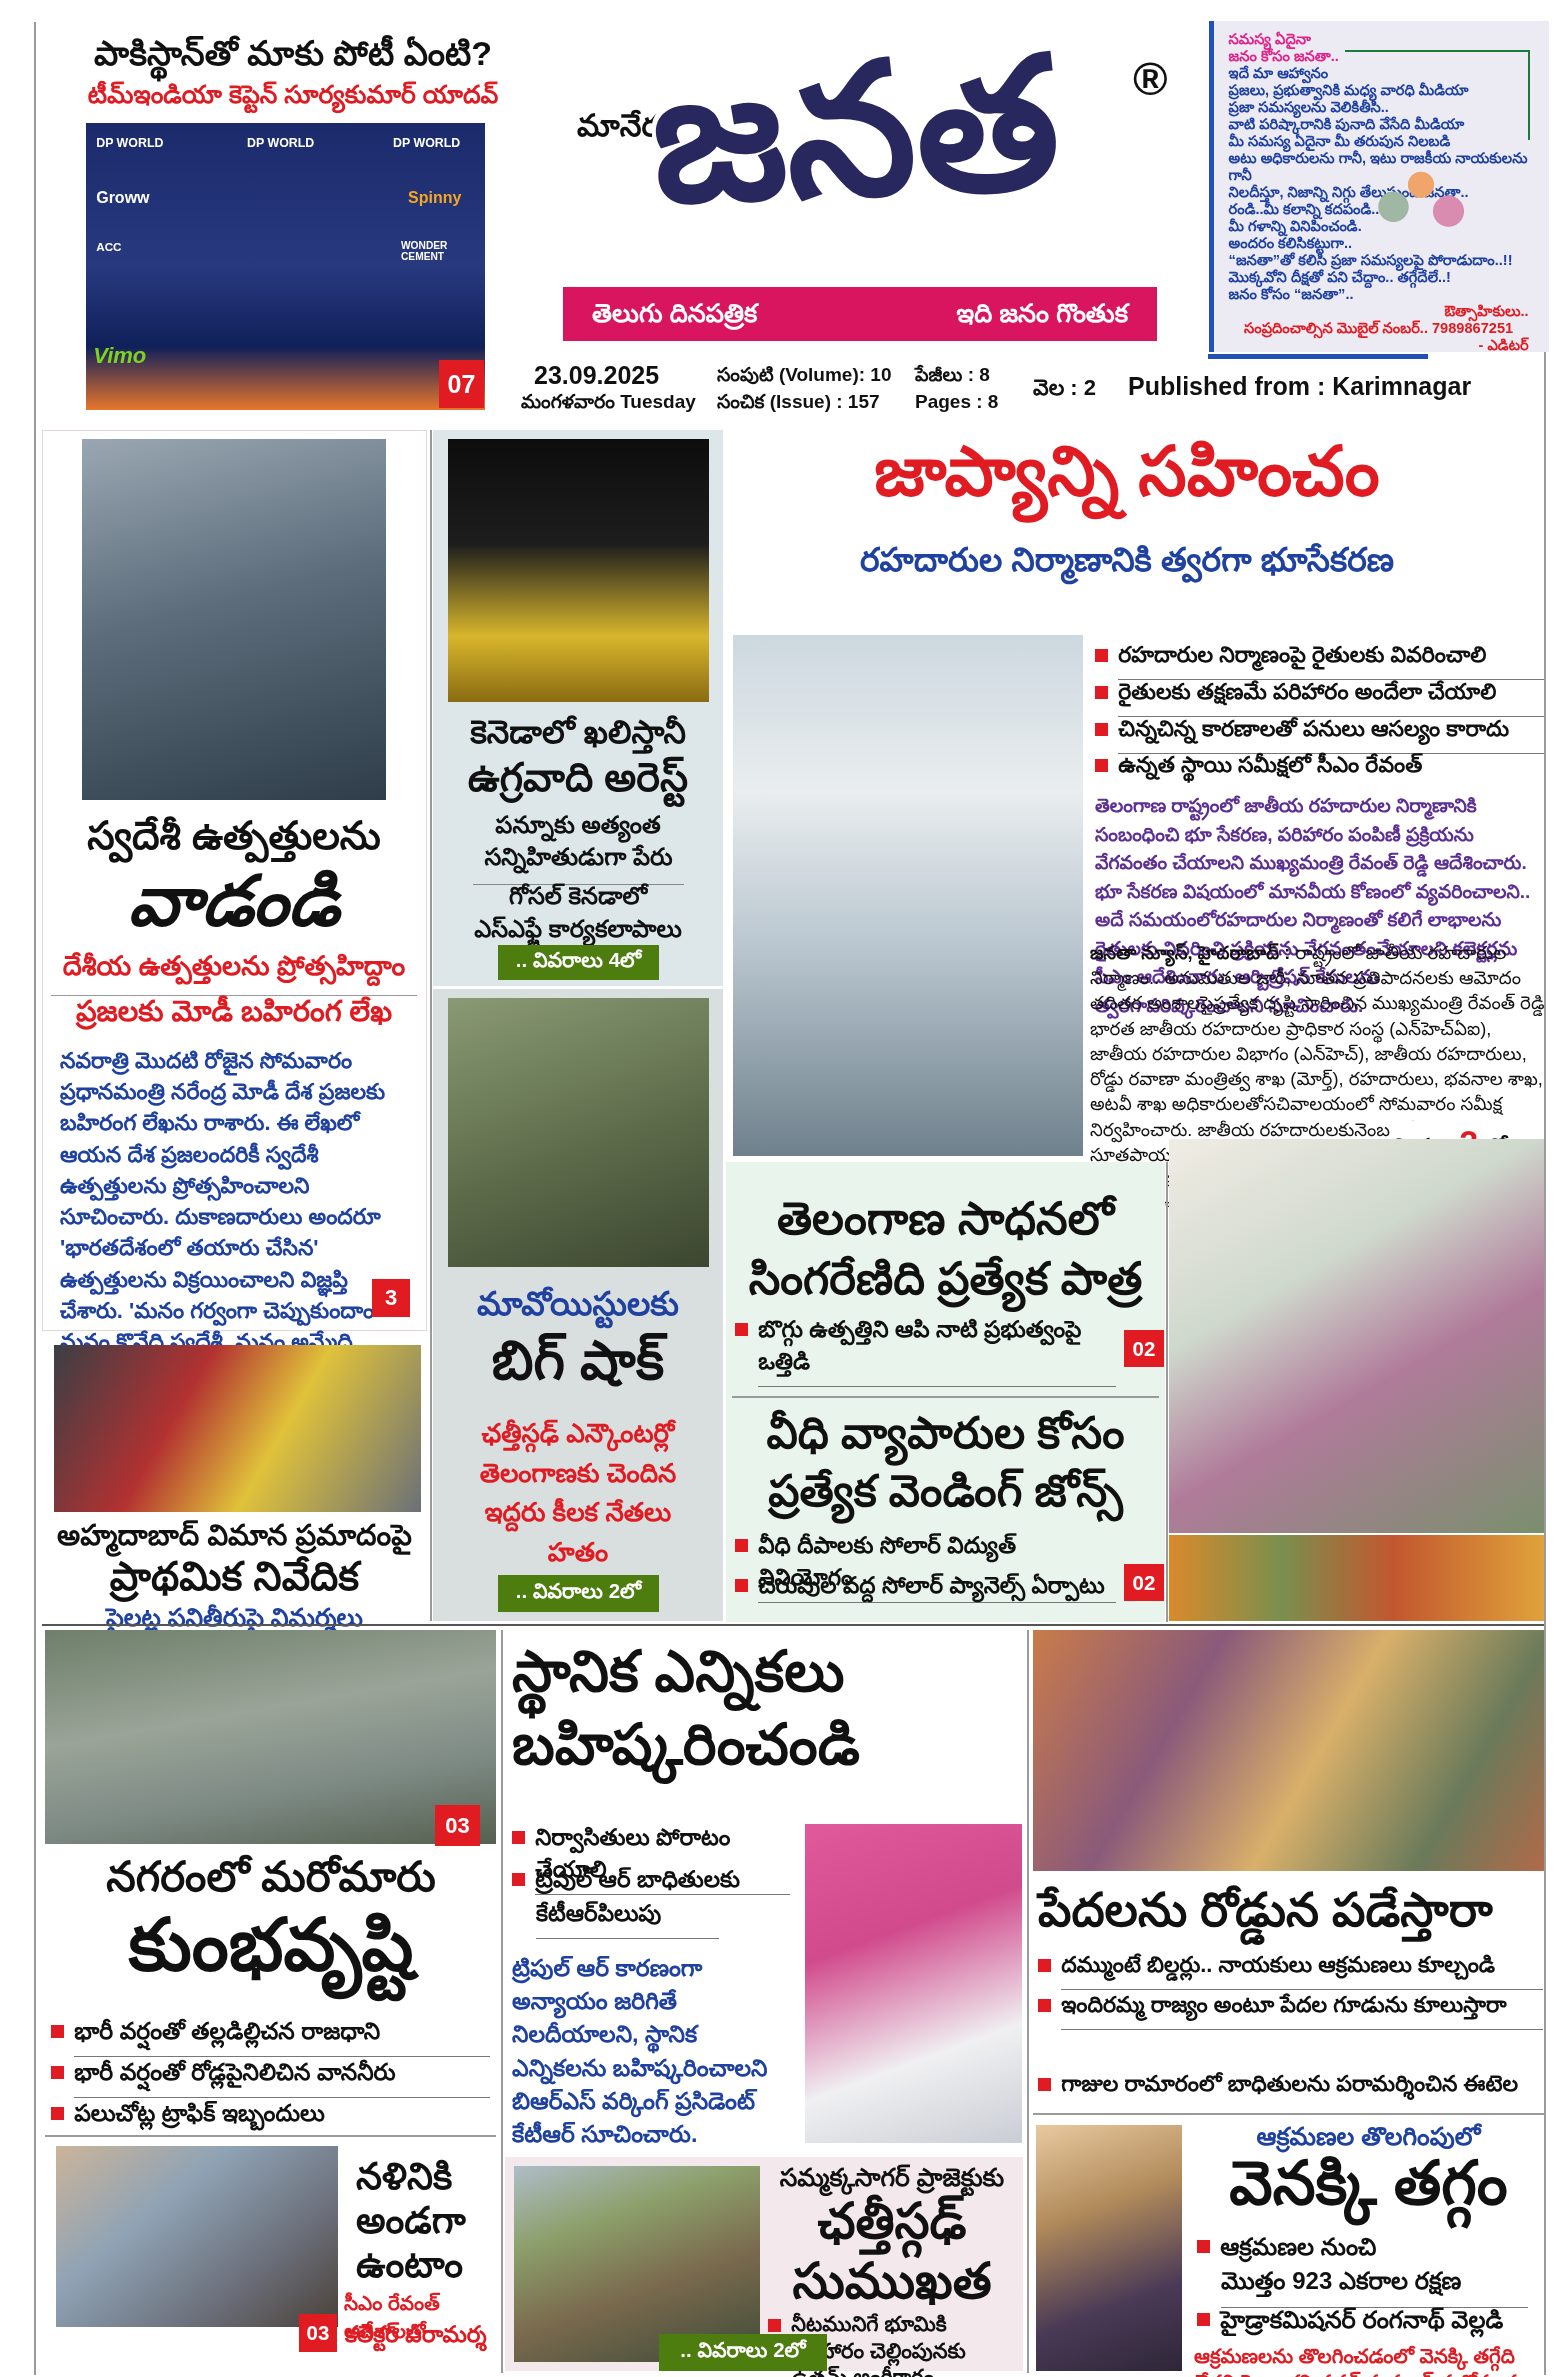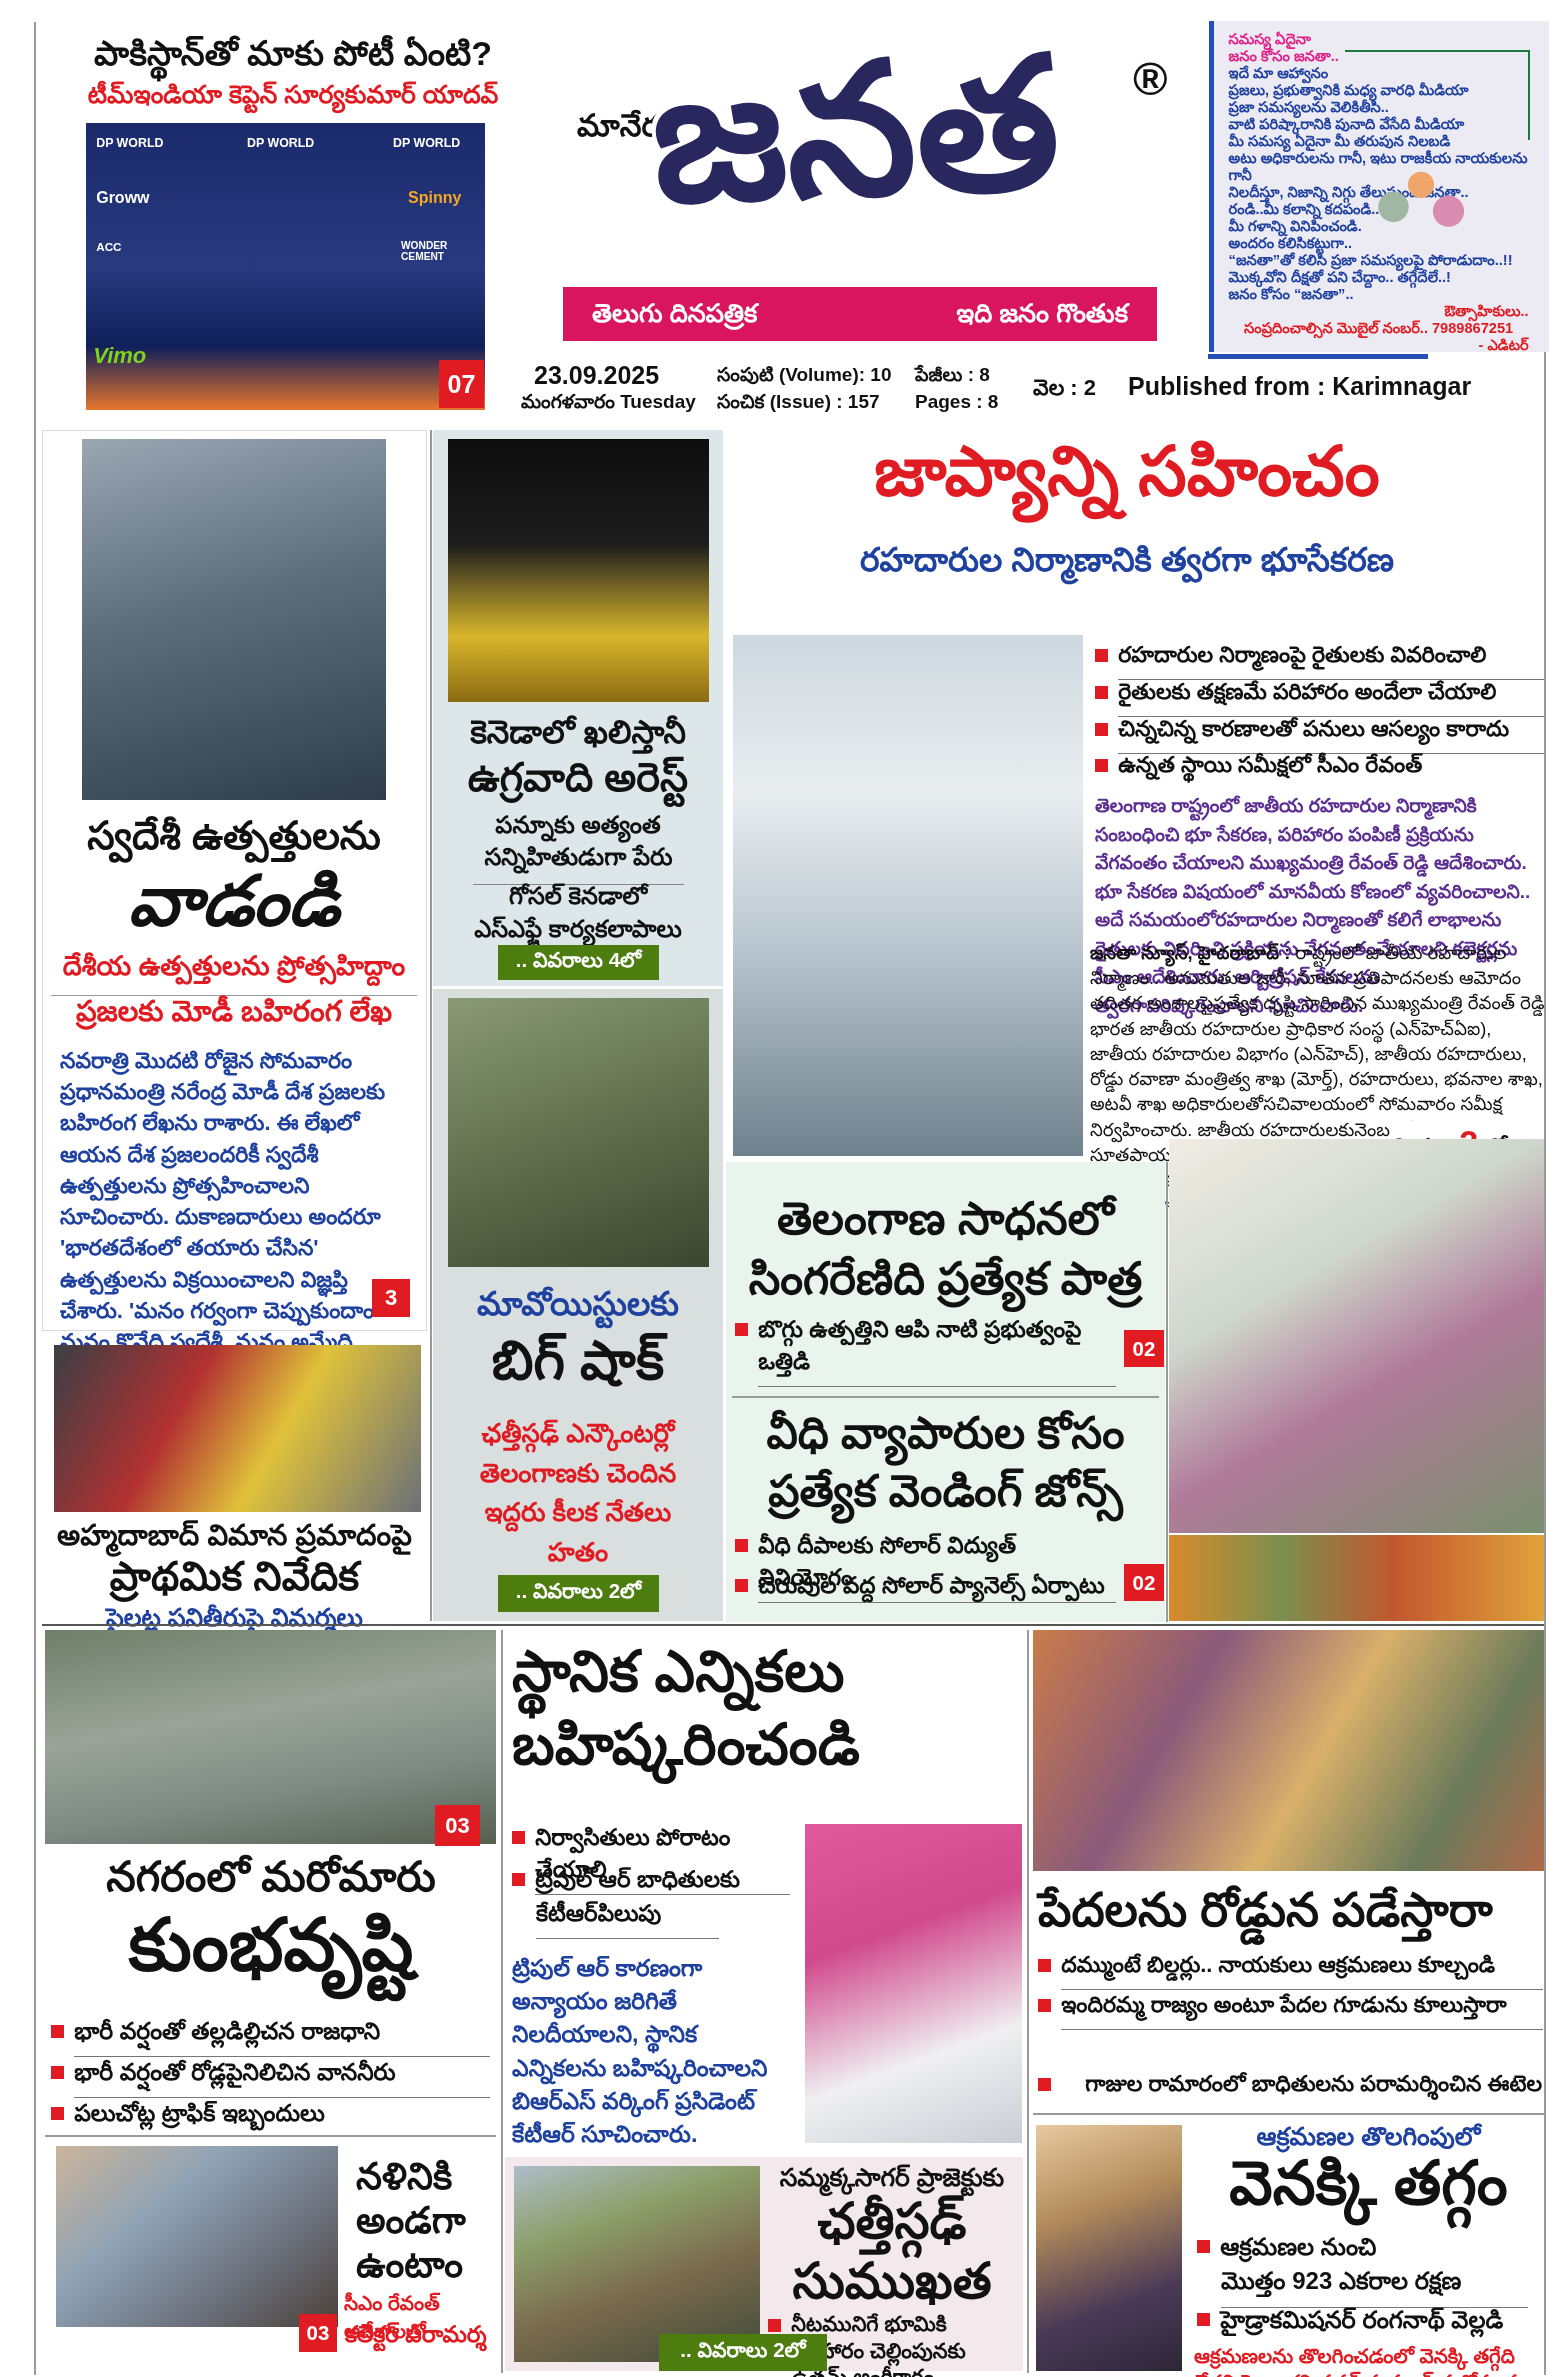--- a/index.html
+++ b/index.html
@@ -239,21 +239,21 @@
   <div class="photo" style="left:1033px;top:1630px;width:511px;height:241px;background:linear-gradient(120deg,#c97b4a 0%,#8a5a7a 30%,#d9b06a 55%,#6a7a5a 80%,#b06a4a 100%);"></div>
   <div class="abs b" style="left:1038px;top:1882px;width:512px;font-size:47px;color:#111;">పేదలను రోడ్డున పడేస్తారా</div>
   <div class="brow" style="left:1038px;top:1952px;width:505px;">
       <span class="sq"></span>
       <span class="btx u" style="font-size:22px;width:100%;">దమ్ముంటే బిల్డర్లు.. నాయకులు ఆక్రమణలు కూల్చండి</span>
     </div>
   <div class="brow" style="left:1038px;top:1992px;width:505px;">
       <span class="sq"></span>
       <span class="btx u" style="font-size:22px;width:100%;">ఇందిరమ్మ రాజ్యం అంటూ పేదల గూడును కూలుస్తారా</span>
     </div>
-  <div class="brow" style="left:1038px;top:2071px;width:505px;gap:24px;">
+  <div class="brow" style="left:1038px;top:2071px;width:505px;">
       <span class="sq"></span>
       <span class="btx" style="font-size:22px;">గాజుల రామారంలో బాధితులను పరామర్శించిన ఈటెల</span>
     </div>
   <div class="rule" style="left:1033px;top:2113px;width:511px;height:1.5px;"></div>
 
   <div class="photo" style="left:1036px;top:2125px;width:146px;height:246px;background:linear-gradient(160deg,#e8c9a0 0%,#b08a5a 35%,#4a3a56 70%,#2e2638 100%);"></div>
   <div class="abs c b blue" style="left:1193px;top:2122px;width:351px;font-size:25px;">ఆక్రమణల తొలగింపులో</div>
   <div class="abs c b" style="left:1193px;top:2148px;width:351px;font-size:61px;color:#111;">వెనక్కి తగ్గం</div>
   <div class="brow" style="left:1197px;top:2233px;width:344px;">
       <span class="sq"></span>

